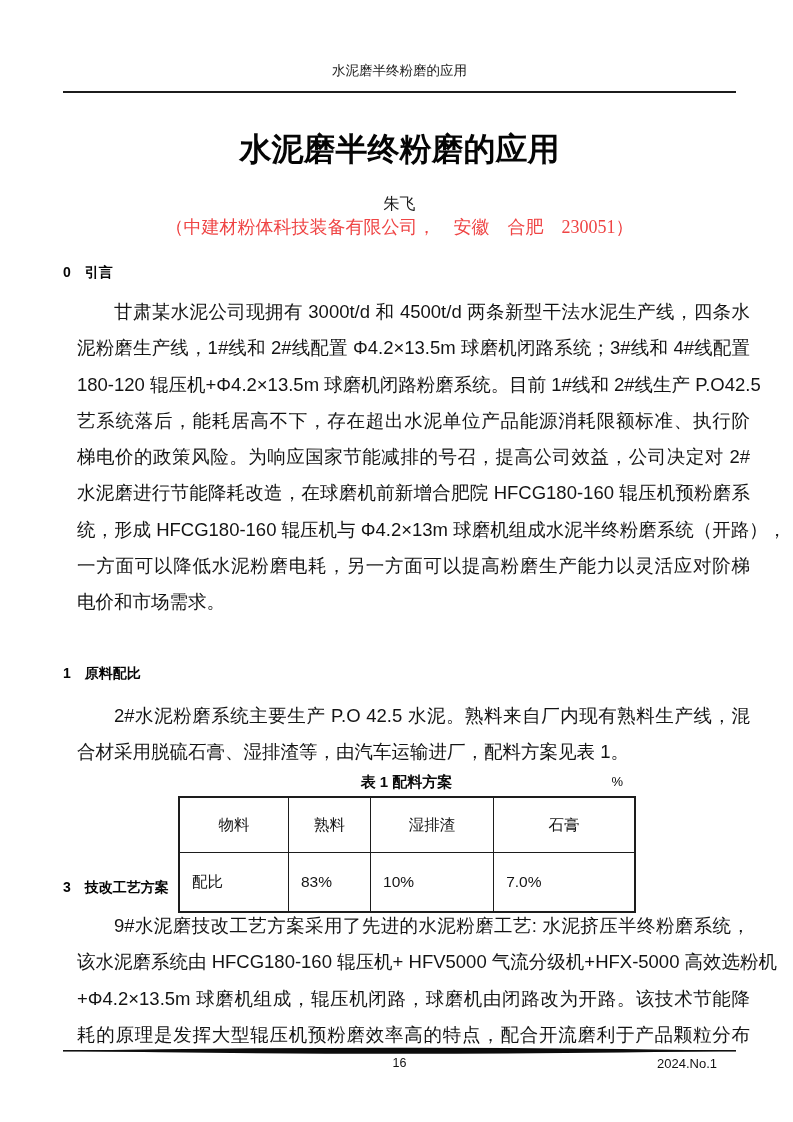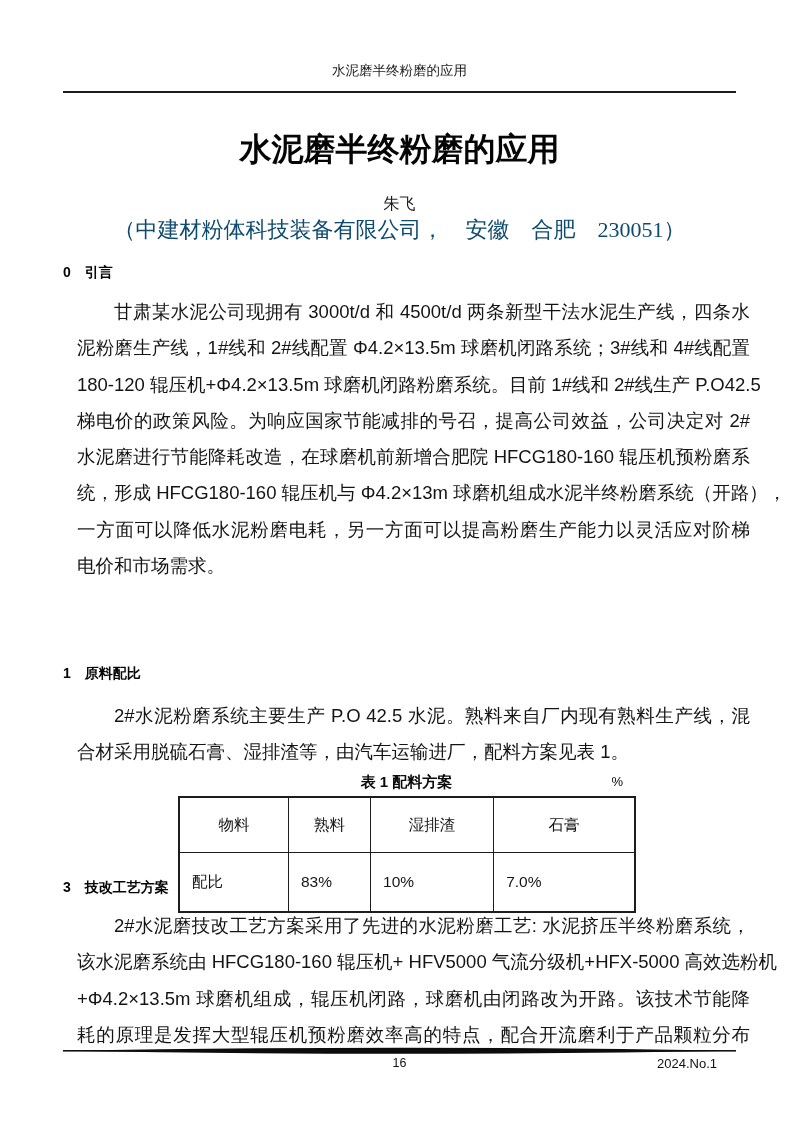--- a/index.html
+++ b/index.html
@@ -28,21 +28,21 @@
     font-family:"Liberation Sans", sans-serif;color:#050505;
   }
   .author{
     position:absolute;top:194px;left:63px;width:673px;
     text-align:center;font-family:"Liberation Serif", serif;
     font-size:16px;color:#1a1a1a;
   }
   .affiliation{
     position:absolute;top:215px;left:63px;width:673px;
     text-align:center;font-family:"Liberation Serif", serif;
-    font-size:22px;color:#0c4a6e;
+    font-size:18px;color:#ef4444;
   }
   
   .sec-h{
     position:absolute;left:63px;width:673px;margin:0;
     font-size:14px;font-weight:700;line-height:26px;color:#050505;
   }
   
   .para{
     position:absolute;left:77px;width:673px;
     font-size:18.5px;color:#141414;
@@ -94,20 +94,21 @@
 
   <h1 class="title">水泥磨半终粉磨的应用</h1>
   <div class="author">朱飞</div>
   <div class="affiliation">（中建材粉体科技装备有限公司，　安徽　合肥　230051）</div>
 
   <h2 class="sec-h" style="top:259px">0　引言</h2>
   <div class="para last-left" style="top:294px">
       <div class="line">甘肃某水泥公司现拥有 3000t/d 和 4500t/d 两条新型干法水泥生产线，四条水</div>
       <div class="line">泥粉磨生产线，1#线和 2#线配置 Φ4.2×13.5m 球磨机闭路系统；3#线和 4#线配置</div>
       <div class="line">180-120 辊压机+Φ4.2×13.5m 球磨机闭路粉磨系统。目前 1#线和 2#线生产 P.O42.5</div>
+      <div class="line">艺系统落后，能耗居高不下，存在超出水泥单位产品能源消耗限额标准、执行阶</div>
       <div class="line">梯电价的政策风险。为响应国家节能减排的号召，提高公司效益，公司决定对 2#</div>
       <div class="line">水泥磨进行节能降耗改造，在球磨机前新增合肥院 HFCG180-160 辊压机预粉磨系</div>
       <div class="line">统，形成 HFCG180-160 辊压机与 Φ4.2×13m 球磨机组成水泥半终粉磨系统（开路），</div>
       <div class="line">一方面可以降低水泥粉磨电耗，另一方面可以提高粉磨生产能力以灵活应对阶梯</div>
       <div class="line">电价和市场需求。</div>
     </div>
 
   <h2 class="sec-h" style="top:660px">1　原料配比</h2>
   <div class="para last-left" style="top:698px">
       <div class="line">2#水泥粉磨系统主要生产 P.O 42.5 水泥。熟料来自厂内现有熟料生产线，混</div>
@@ -137,21 +138,21 @@
       <td>配比</td>
       <td>83%</td>
       <td>10%</td>
       <td>7.0%</td>
     </tr>
   </tbody>
     </table>
 
   <h2 class="sec-h" style="top:874px">3　技改工艺方案</h2>
   <div class="para" style="top:908px">
-      <div class="line">2#水泥磨技改工艺方案采用了先进的水泥粉磨工艺: 水泥挤压半终粉磨系统，</div>
+      <div class="line">9#水泥磨技改工艺方案采用了先进的水泥粉磨工艺: 水泥挤压半终粉磨系统，</div>
       <div class="line">该水泥磨系统由 HFCG180-160 辊压机+ HFV5000 气流分级机+HFX-5000 高效选粉机</div>
       <div class="line">+Φ4.2×13.5m 球磨机组成，辊压机闭路，球磨机由闭路改为开路。该技术节能降</div>
       <div class="line">耗的原理是发挥大型辊压机预粉磨效率高的特点，配合开流磨利于产品颗粒分布</div>
     </div>
 
   <svg class="foot-rule" viewBox="0 0 673 8" preserveAspectRatio="none">
     <rect x="0" y="3" width="673" height="1.6" fill="#151515"></rect>
     <path d="M0,3.8 Q336,-2.2 673,3.8 Q336,9.8 0,3.8 Z" fill="#0c0c0c"></path>
   </svg>
   <div class="foot-page">16</div>

